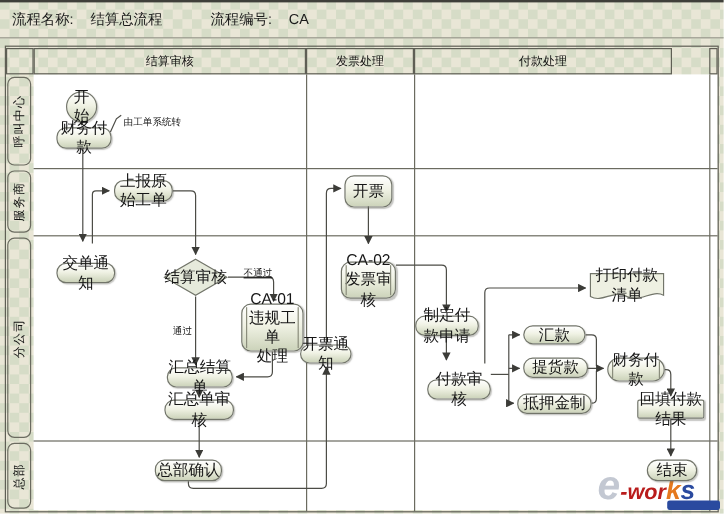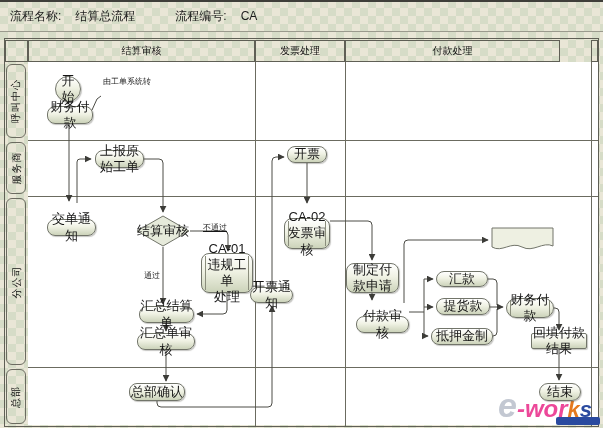--- a/index.html
+++ b/index.html
@@ -29,21 +29,21 @@
       background:linear-gradient(180deg,#ffffff 0%,#f0f2e4 45%,#ccd3ba 100%);
       box-shadow:1px 1px 1px rgba(90,90,80,.35);}
   .predef::before,.predef::after{content:"";position:absolute;top:2px;bottom:2px;width:1px;background:#8a8d7c;}
   .predef::before{left:3px;} .predef::after{right:3px;}
   .shape{border:none;border-radius:0;background:none;box-shadow:none;}
   .shape .lbl{position:absolute;left:0;right:0;top:0;bottom:0;display:flex;align-items:center;justify-content:center;}
   .doc .lbl{bottom:6px;}
   .cond{position:absolute;z-index:5;font-size:8px;color:#161616;white-space:nowrap;}
   #wm{left:498px;top:386px;z-index:2;font-style:italic;font-weight:bold;white-space:nowrap;}
   #wm .wm-e{font-size:34px;color:#c3c8d2;}
-  #wm .wm-wor{font-size:24px;color:#ec4899;}
+  #wm .wm-wor{font-size:18px;color:#b91c1c;}
   #wm .wm-k{font-size:22px;color:#e5791e;}
   #wm .wm-s{font-size:22px;color:#2a4a9f;}
   #wm-badge{left:556px;top:417px;width:44px;height:8px;background:#2a4a9f;border-radius:2px;z-index:2;}
 </style>
 </head>
 <body>
 
 <div class="abs" id="topstrip"></div>
 
 <div class="abs" id="titlebar">
@@ -126,21 +126,21 @@
     <polyline points="101,96 97,99 92,110"></polyline>
   </g>
 </svg>
 
 <div class="nd" style="left:55px;top:76px;width:26px;height:26px;border-radius:50%;">
     <span>开始</span>
   </div>
 <div class="nd" style="left:47px;top:106px;width:46px;height:18px;">
     <span>财务付款</span>
   </div>
-<div class="cond" style="left:103px;top:76px;">由工单系统转</div>
+<div class="cond" style="left:103px;top:96px;">由工单系统转</div>
 
 <div class="nd" style="left:95px;top:150px;width:49px;height:18px;">
     <span>上报原始工单</span>
   </div>
 
 <div class="nd" style="left:47px;top:219px;width:49px;height:17px;">
     <span>交单通知</span>
   </div>
 
 <div class="nd shape" style="left:136px;top:215px;width:54px;height:32px;">
@@ -162,39 +162,40 @@
 <div class="nd" style="left:137px;top:333px;width:58px;height:17px;">
     <span>汇总单审核</span>
   </div>
 <div class="nd" style="left:129px;top:383px;width:56px;height:18px;">
     <span>总部确认</span>
   </div>
 
 <div class="nd" style="left:250px;top:287px;width:43px;height:16px;">
     <span>开票通知</span>
   </div>
-<div class="nd" style="left:287px;top:146px;width:40px;height:17px;">
+<div class="nd" style="left:287px;top:146px;width:40px;height:27px;">
     <span>开票</span>
   </div>
 
 <div class="nd predef" style="left:284px;top:206px;width:46px;height:31px;margin-top:12px;">
   <span><span>CA-02</span><br><span>发票审核</span></span>
 </div>
 
-<div class="nd" style="left:346px;top:263px;width:53px;height:30px;">
+<div class="nd" style="left:346px;top:263px;width:53px;height:17px;">
     <span>制定付款申请</span>
   </div>
 <div class="nd" style="left:356px;top:316px;width:53px;height:17px;">
     <span>付款审核</span>
   </div>
 
 <div class="nd shape doc" style="left:491px;top:227px;width:63px;height:27px;">
   <svg width="63" height="27" viewBox="0 0 63 27">
     <path d="M1 1 H62 V19 C52 14 42 26 31 20 C20 14 11 26 1 20 Z" fill="#eef0e2" stroke="#72756a" stroke-width="1"></path>
   </svg>
+  <span class="lbl">打印付款清单</span>
 </div>
 
 <div class="nd" style="left:436px;top:271px;width:52px;height:16px;">
     <span>汇款</span>
   </div>
 <div class="nd" style="left:436px;top:298px;width:54px;height:17px;">
     <span>提货款</span>
   </div>
 <div class="nd" style="left:431px;top:328px;width:62px;height:17px;">
     <span>抵押金制</span>

